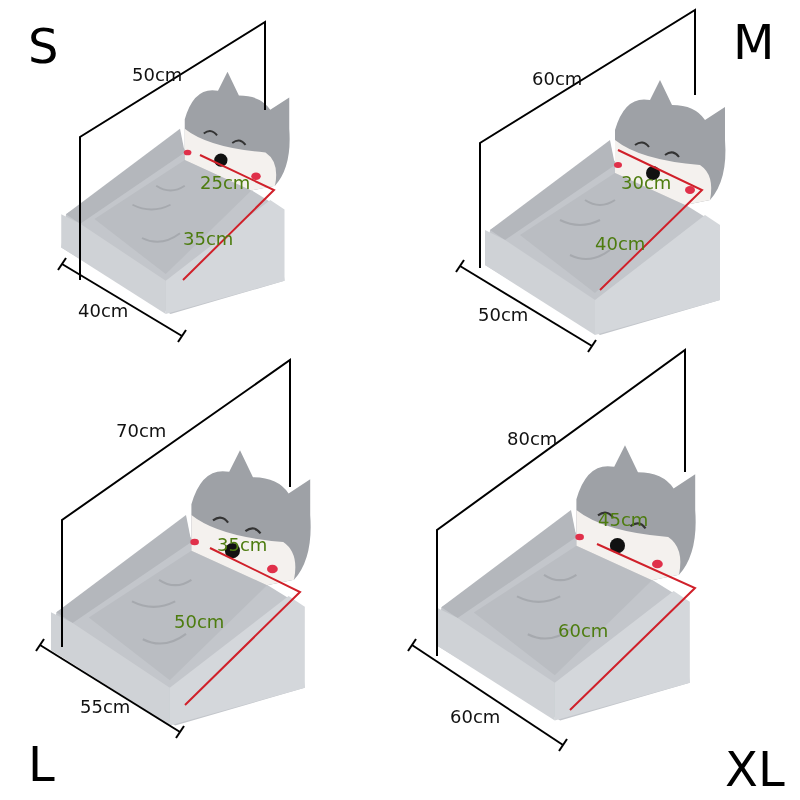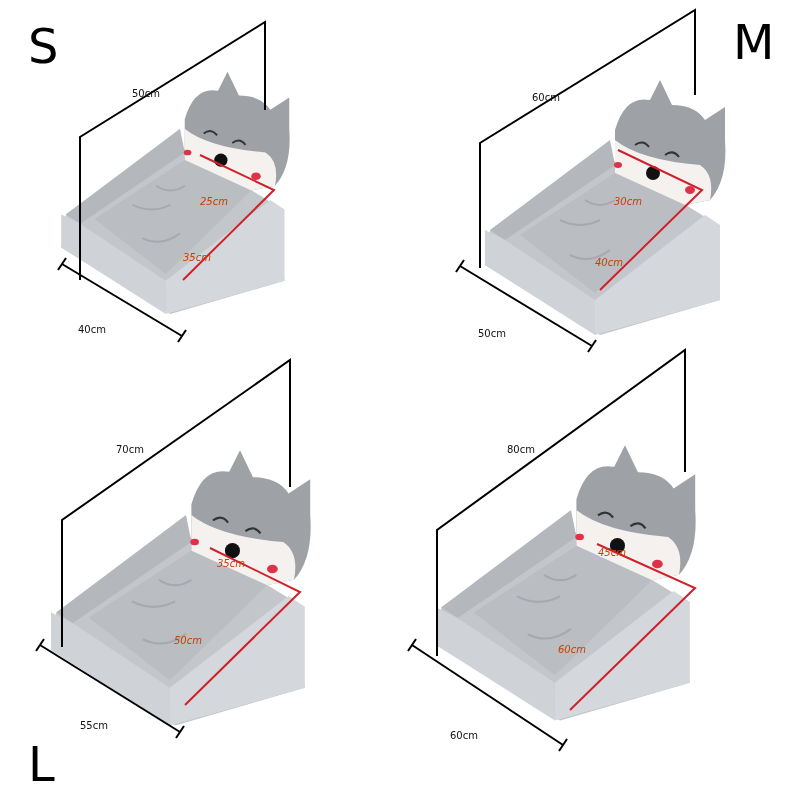--- a/index.html
+++ b/index.html
@@ -1,21 +1,21 @@
 <!DOCTYPE html>
 <html><head>
 <meta charset="utf-8">
 <style>
   html,body{margin:0;padding:0;background:#fff;}
   body{width:800px;height:800px;position:relative;overflow:hidden;font-family:"Liberation Sans",sans-serif;}
   .panel{position:absolute;width:400px;height:400px;}
   .panel svg{position:absolute;left:0;top:0;width:400px;height:400px;overflow:visible;}
   .size-letter{position:absolute;font-family:"DejaVu Sans",sans-serif;font-size:48px;color:#000;line-height:1;}
-  .dim{position:absolute;font-size:10px;color:#111;white-space:nowrap;font-family:"DejaVu Sans",sans-serif;margin-top:24px;}
-  .dim.red{color:#c2410c;font-style:italic;}
+  .dim{position:absolute;font-size:18px;color:#111;white-space:nowrap;font-family:"DejaVu Sans",sans-serif;}
+  .dim.red{color:#4d7c0f;}
 </style>
 </head>
 <body>
 
 <div class="panel" style="left:0;top:0">
   <svg viewBox="0 0 400 400" class="bed">
       <g transform="translate(-10,10) scale(0.95)">
 
     <path d="M80 215 L195 140 L300 205 L310 285 L190 320 L75 250 Z" fill="#c3c6cb"></path>
 
@@ -74,21 +74,21 @@
   <svg viewBox="0 0 400 400">
     <polyline points="80,268 80,143 295,10 295,95" fill="none" stroke="#000" stroke-width="2"></polyline>
     <line x1="60" y1="266" x2="192" y2="346" stroke="#000" stroke-width="2"></line>
     <line x1="56" y1="272" x2="64" y2="260" stroke="#000" stroke-width="2"></line>
     <line x1="188" y1="352" x2="196" y2="340" stroke="#000" stroke-width="2"></line>
     <polyline points="218,150 302,190 200,290" fill="none" stroke="#d0202a" stroke-width="2"></polyline>
   </svg>
   <div class="size-letter" style="left:333px;top:18px">M</div>
   <div class="dim" style="left:132px;top:68px">60cm</div>
   <div class="dim" style="left:78px;top:304px">50cm</div>
-  <div class="dim red" style="left:214px;top:172px">30cm</div>
+  <div class="dim red" style="left:221px;top:172px">30cm</div>
   <div class="dim red" style="left:195px;top:233px">40cm</div>
 </div>
 
 <div class="panel" style="left:0;top:400px">
   <svg viewBox="0 0 400 400" class="bed">
       <g transform="translate(-30,-20) scale(1.08)">
 
     <path d="M80 215 L195 140 L300 205 L310 285 L190 320 L75 250 Z" fill="#c3c6cb"></path>
 
     <path d="M80 215 L200 125 L205 150 L95 225 Z" fill="#b4b7bc"></path>
@@ -143,17 +143,18 @@
     <ellipse cx="280" cy="175" rx="5" ry="4" fill="#e0304a"></ellipse>
   </g>
     </svg>
   <svg viewBox="0 0 400 400">
     <polyline points="37,256 37,130 285,-50 285,72" fill="none" stroke="#000" stroke-width="2"></polyline>
     <line x1="12" y1="245" x2="163" y2="345" stroke="#000" stroke-width="2"></line>
     <line x1="8" y1="251" x2="16" y2="239" stroke="#000" stroke-width="2"></line>
     <line x1="159" y1="351" x2="167" y2="339" stroke="#000" stroke-width="2"></line>
     <polyline points="197,144 295,188 170,310" fill="none" stroke="#d0202a" stroke-width="2"></polyline>
   </svg>
-  <div class="dim" style="left:107px;top:20px">80cm</div>
+  <div class="size-letter" style="left:325px;top:345px">XL</div>
+  <div class="dim" style="left:107px;top:28px">80cm</div>
   <div class="dim" style="left:50px;top:306px">60cm</div>
-  <div class="dim red" style="left:198px;top:123px">45cm</div>
+  <div class="dim red" style="left:198px;top:109px">45cm</div>
   <div class="dim red" style="left:158px;top:220px">60cm</div>
 </div>
 
 </body></html>

